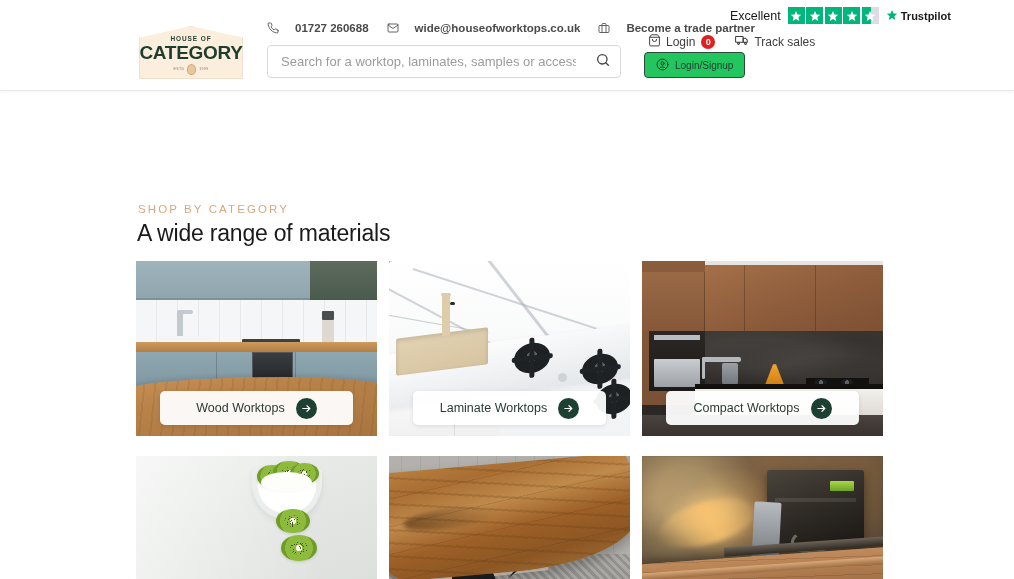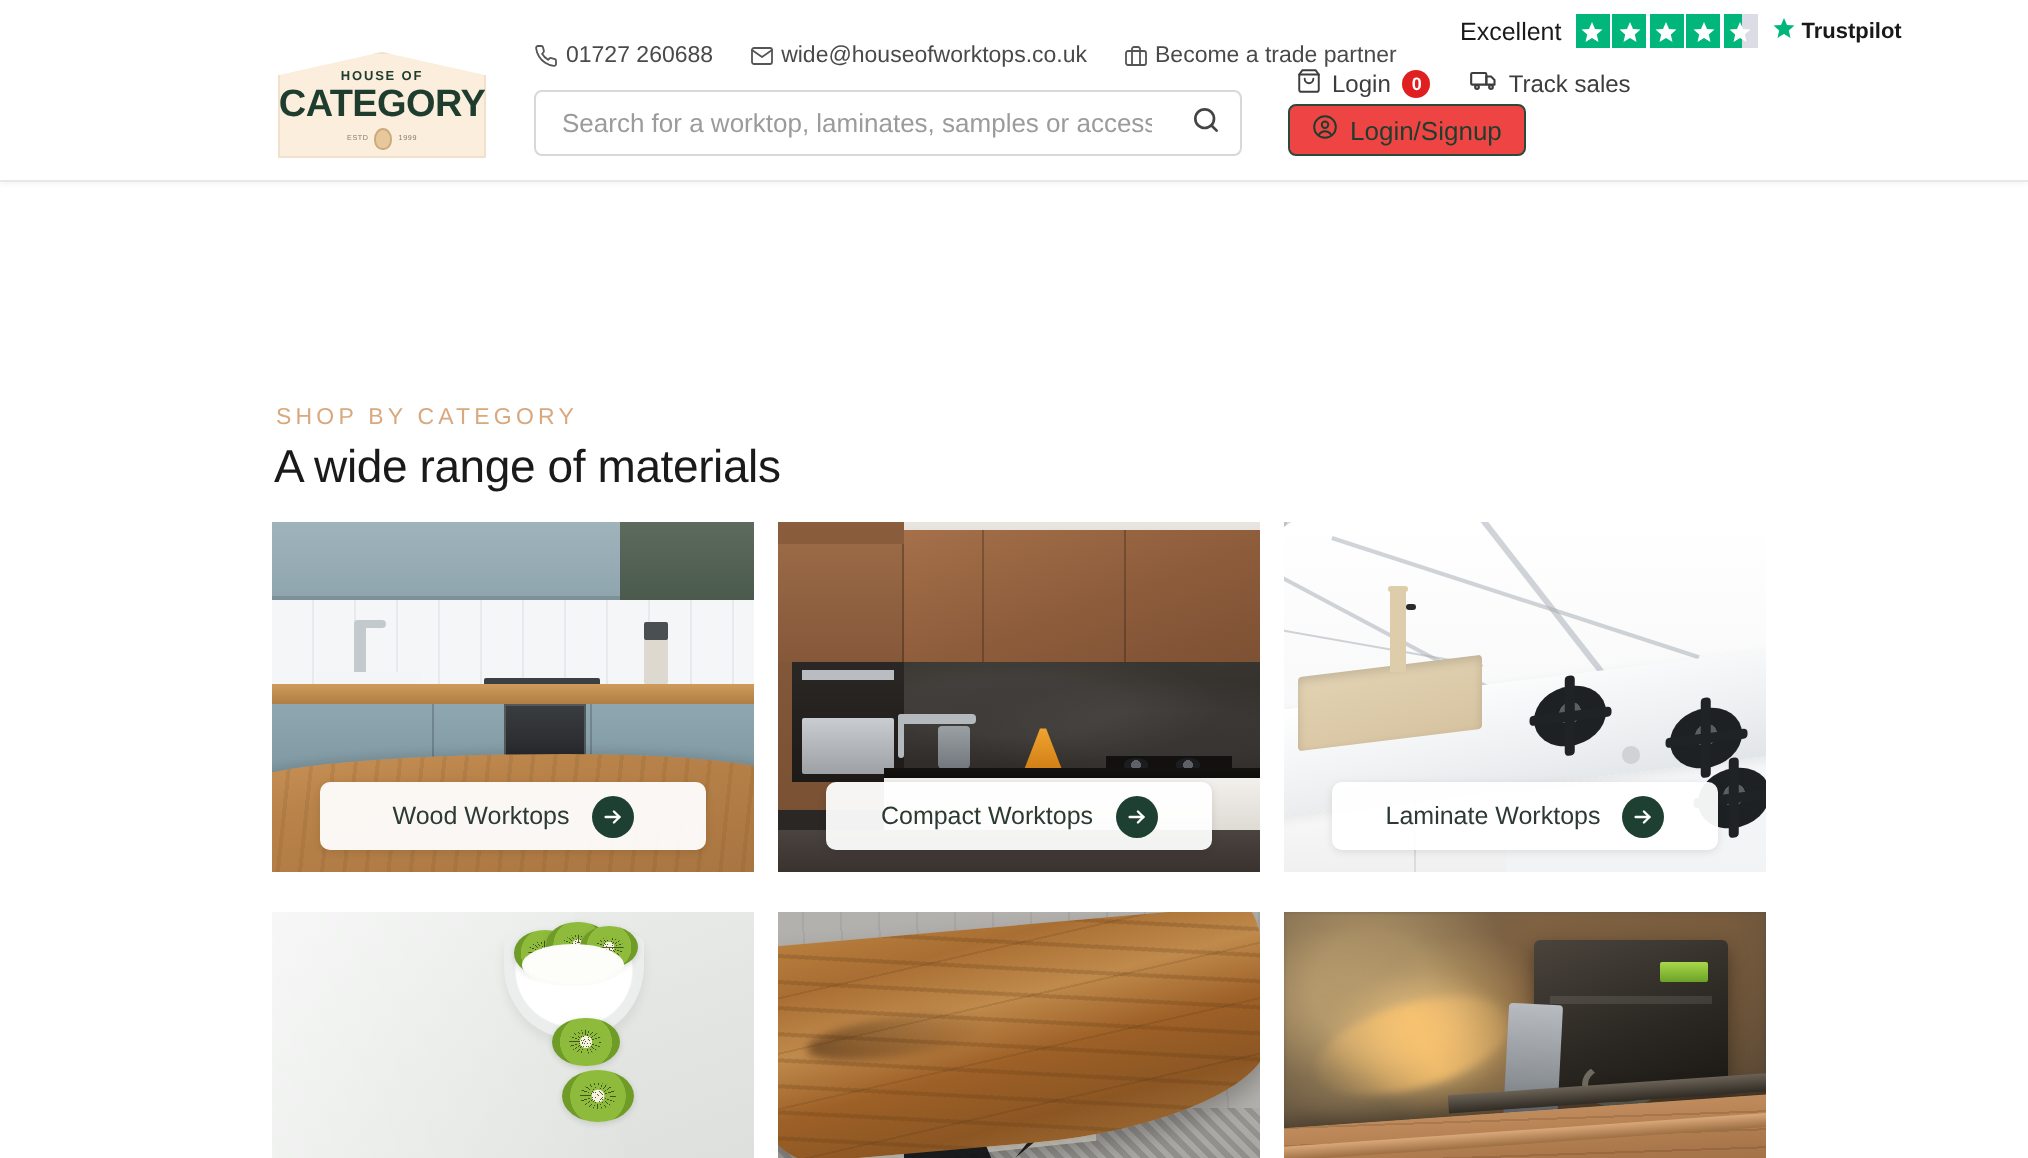--- a/index.html
+++ b/index.html
@@ -84,22 +84,23 @@
     top: 22px;
     display: flex;
     align-items: center;
     gap: 18px;
     font-size: 11.5px;
     color: #4a4a4a;
   }
   .contact-item {
     display: flex;
     align-items: flex-start;
-    gap: 4px;
+    gap: 16px;
     white-space: nowrap;
+    font-weight: bold;
   }
   .contact-item svg { display: block; }
 
   
   .search-wrap {
     position: absolute;
     left: 267px;
     top: 45px;
     width: 354px;
     height: 33px;
@@ -188,23 +189,23 @@
     margin-left: 1px;
   }
   .login-btn {
     position: absolute;
     left: 644px;
     top: 52px;
     height: 26px;
     padding: 0 11px;
     border: 1px solid #2b4a3a;
     border-radius: 4px;
-    background: #ef4444;
+    background: #22c55e;
     display: flex; align-items: center; gap: 6px;
-    font-size: 13px;
+    font-size: 10px;
     color: #1f3d2e;
     font-family: "Liberation Sans", sans-serif;
     cursor: pointer;
     white-space: nowrap;
   }
 
   
   .main {
     position: relative;
     width: 1014px;
@@ -856,20 +857,50 @@
         <div class="jar"></div>
           <div class="hob"></div>
           <div class="counter"></div>
         <div class="basecab"></div>
           <div class="oven"></div>
         <div class="island"></div>
           <div class="grain"></div>
       </div>
       <div class="card-btn">
         <span class="card-btn-label">Wood Worktops</span>
+        <span class="arrow-circle">
+          <svg width="11" height="11" viewBox="0 0 24 24" fill="none" stroke="#fff" stroke-width="2.6" stroke-linecap="round" stroke-linejoin="round">
+              <path d="M4 12h15"></path>
+              <path d="m13 6 6 6-6 6"></path>
+            </svg>
+        </span>
+      </div>
+    </div>
+
+    <div class="card">
+      <div class="card-img img-laminate">
+        <div class="slab"></div>
+        <div class="vein v1"></div>
+          <div class="vein v2"></div>
+          <div class="vein v3"></div>
+          <div class="vein v4"></div>
+        <div class="cabinet"></div>
+          <div class="seam"></div>
+          <div class="handle"></div>
+        <div class="worktop"></div>
+          <div class="wtveins"></div>
+        <div class="bsink"></div>
+          <div class="btap"></div>
+        <div class="burner b1"></div>
+          <div class="burner b2"></div>
+          <div class="burner b3"></div>
+        <div class="knob"></div>
+      </div>
+      <div class="card-btn">
+        <span class="card-btn-label">Laminate Worktops</span>
         <span class="arrow-circle">
           <svg width="11" height="11" viewBox="0 0 24 24" fill="none" stroke="#fff" stroke-width="2.6" stroke-linecap="round" stroke-linejoin="round">
               <path d="M4 12h15"></path>
               <path d="m13 6 6 6-6 6"></path>
             </svg>
         </span>
       </div>
     </div>
 
     <div class="card">
@@ -896,50 +927,20 @@
         <span class="arrow-circle">
           <svg width="11" height="11" viewBox="0 0 24 24" fill="none" stroke="#fff" stroke-width="2.6" stroke-linecap="round" stroke-linejoin="round">
               <path d="M4 12h15"></path>
               <path d="m13 6 6 6-6 6"></path>
             </svg>
         </span>
       </div>
     </div>
 
     <div class="card">
-      <div class="card-img img-laminate">
-        <div class="slab"></div>
-        <div class="vein v1"></div>
-          <div class="vein v2"></div>
-          <div class="vein v3"></div>
-          <div class="vein v4"></div>
-        <div class="cabinet"></div>
-          <div class="seam"></div>
-          <div class="handle"></div>
-        <div class="worktop"></div>
-          <div class="wtveins"></div>
-        <div class="bsink"></div>
-          <div class="btap"></div>
-        <div class="burner b1"></div>
-          <div class="burner b2"></div>
-          <div class="burner b3"></div>
-        <div class="knob"></div>
-      </div>
-      <div class="card-btn">
-        <span class="card-btn-label">Laminate Worktops</span>
-        <span class="arrow-circle">
-          <svg width="11" height="11" viewBox="0 0 24 24" fill="none" stroke="#fff" stroke-width="2.6" stroke-linecap="round" stroke-linejoin="round">
-              <path d="M4 12h15"></path>
-              <path d="m13 6 6 6-6 6"></path>
-            </svg>
-        </span>
-      </div>
-    </div>
-
-    <div class="card">
       <div class="card-img img-solid">
         <div class="sheen"></div>
         <div class="bowl"></div>
         <div class="kiwi k1"></div>
           <div class="kiwi k2"></div>
           <div class="kiwi k3"></div>
         <div class="yog"></div>
         <div class="kiwi k4"></div>
           <div class="kiwi k5"></div>
 

